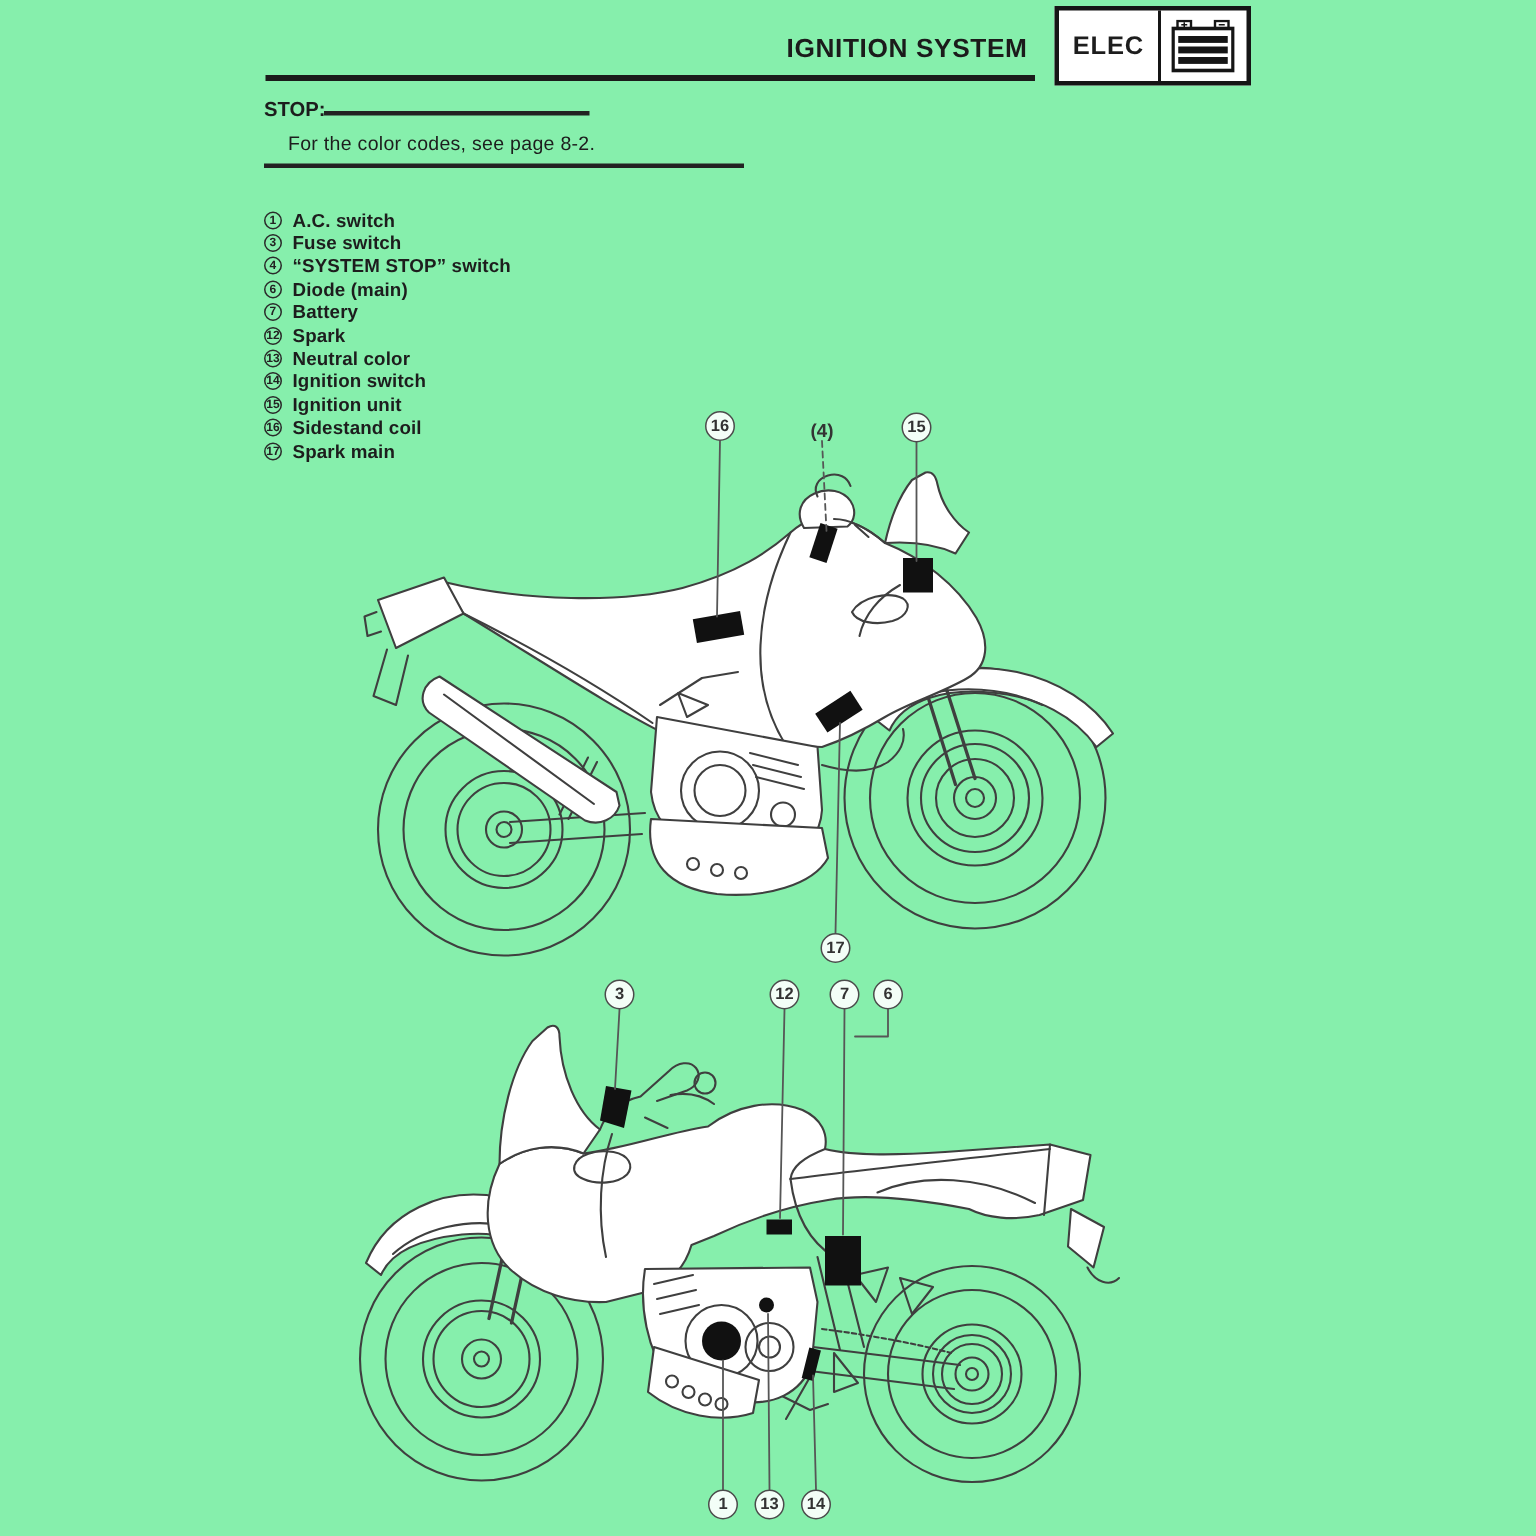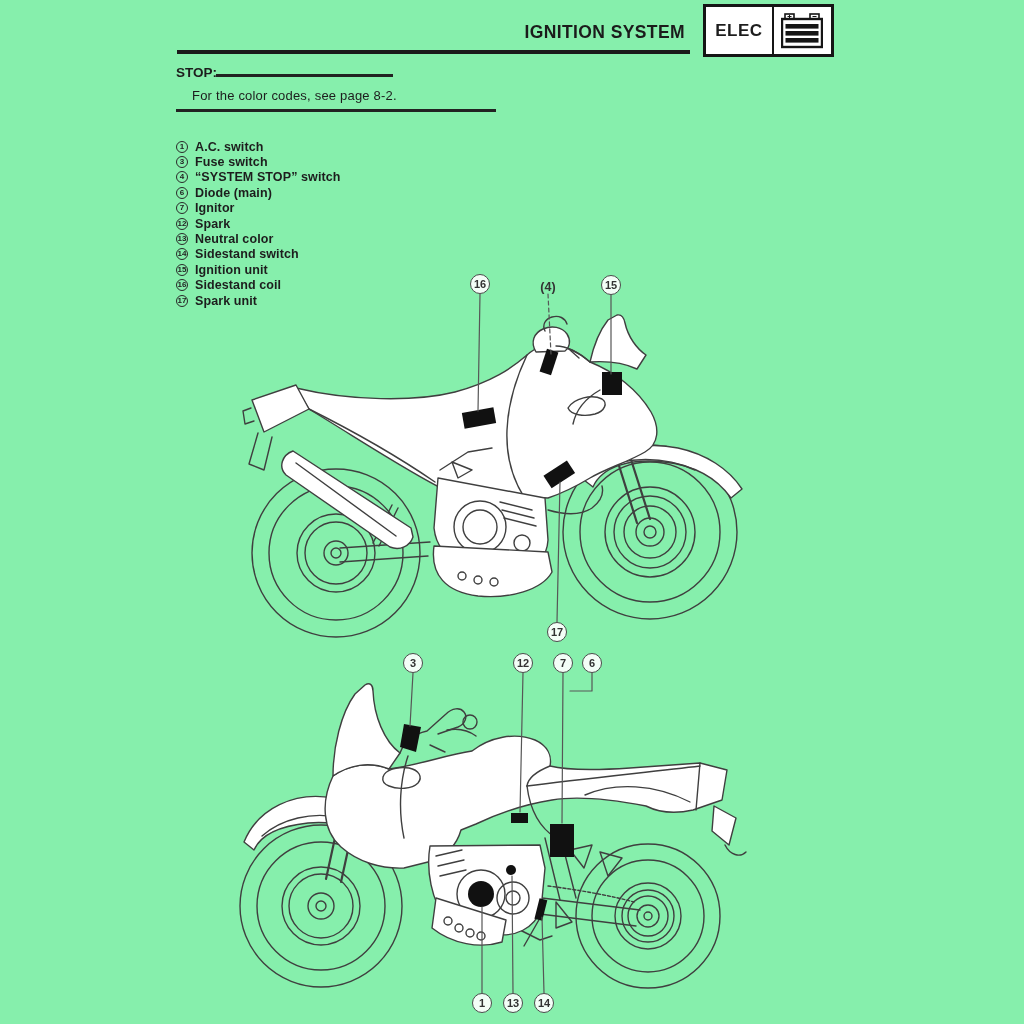--- a/index.html
+++ b/index.html
@@ -89,45 +89,45 @@
     <li>
         <span class="ln-circle">4</span>
         <span>“SYSTEM STOP” switch</span>
       </li>
     <li>
         <span class="ln-circle">6</span>
         <span>Diode (main)</span>
       </li>
     <li>
         <span class="ln-circle">7</span>
-        <span>Ignitor</span>
+        <span>Battery</span>
       </li>
     <li>
         <span class="ln-circle">12</span>
         <span>Spark</span>
       </li>
     <li>
         <span class="ln-circle">13</span>
         <span>Neutral color</span>
       </li>
     <li>
         <span class="ln-circle">14</span>
-        <span>Sidestand switch</span>
+        <span>Ignition switch</span>
       </li>
     <li>
         <span class="ln-circle">15</span>
         <span>Ignition unit</span>
       </li>
     <li>
         <span class="ln-circle">16</span>
         <span>Sidestand coil</span>
       </li>
     <li>
         <span class="ln-circle">17</span>
-        <span>Spark unit</span>
+        <span>Spark main</span>
       </li>
   </ul>
 
   <svg class="diagram-svg" width="1024" height="1024" viewBox="0 0 1024 1024" fill="none" stroke="#3f3f3f" stroke-width="1.4" stroke-linecap="round" stroke-linejoin="round">
 
     <g>
 
       <circle cx="336" cy="553" r="84"></circle>
         <circle cx="336" cy="553" r="67"></circle>
       <circle cx="336" cy="553" r="39"></circle>

